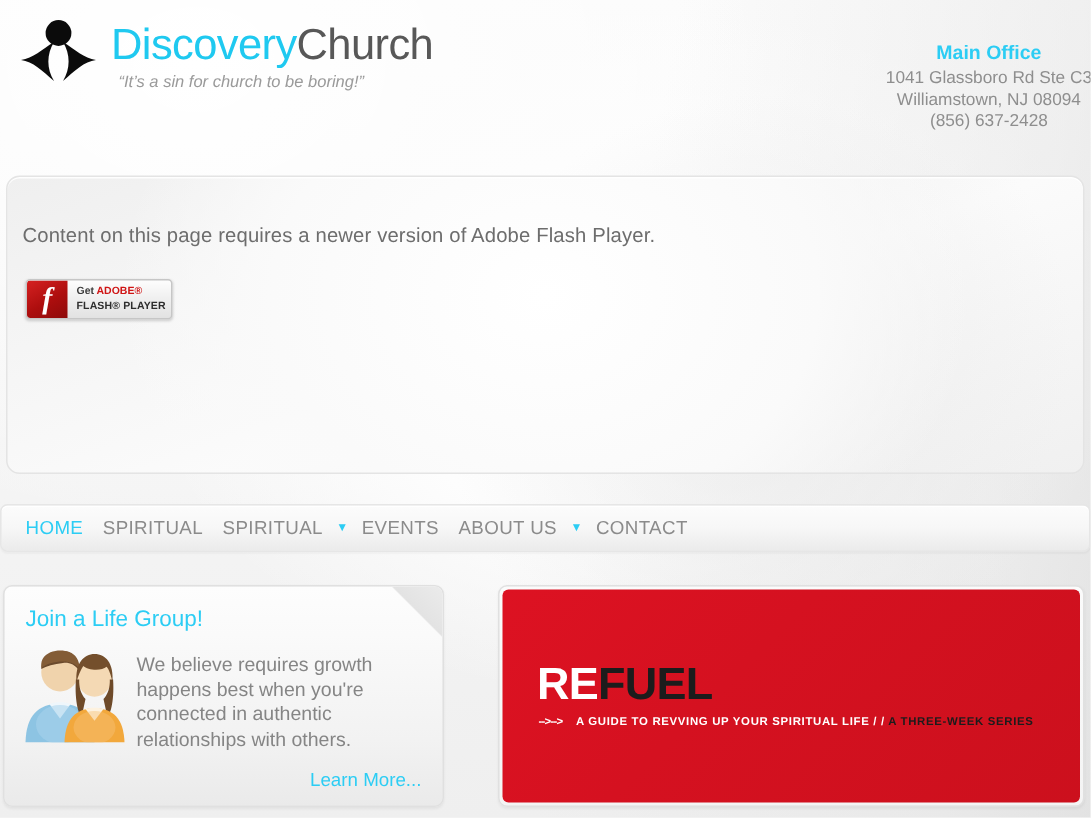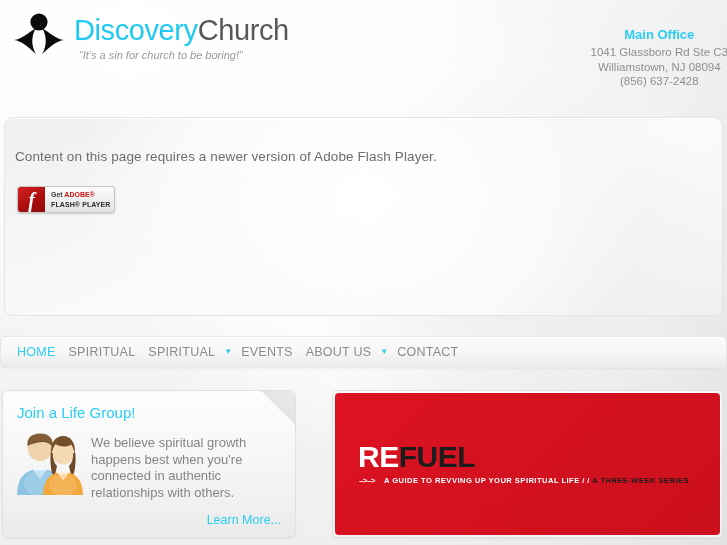--- a/index.html
+++ b/index.html
@@ -412,21 +412,21 @@
         <ellipse cx="48" cy="19" rx="11.5" ry="12.5" fill="#f4d9b4"></ellipse>
         <path d="M36 22 C35 9, 41 3, 48 3 C55.5 3, 61 9, 60 22 C59 17, 57.6 13, 56 11.5 C53 14.5, 43.5 14, 40.5 11 C38.6 13.8, 37 17.8, 36 22 Z" fill="#744f2c"></path>
         <path d="M35.6 20 C34.6 36, 38 44, 39.4 45 L42 33 C39 30, 37.6 25, 37.8 20 Z" fill="#6e4a29"></path>
         <path d="M60.4 20 C61.4 36, 58 44, 56.6 45 L54 33 C57 30, 58.4 25, 58.2 20 Z" fill="#6e4a29"></path>
         <path d="M28 62 C28.5 46, 35.5 39.5, 48 39 C60.5 39.5, 67.5 46, 68 62 Z" fill="#f2a83c"></path>
         <path d="M42 39.6 L48 47.5 L54 39.6 C52.2 39.1, 50.2 38.8, 48 38.8 C45.8 38.8, 43.8 39.1, 42 39.6 Z" fill="#fdf2e0"></path>
         <ellipse cx="48" cy="52" rx="14" ry="11" fill="#f7c276" opacity=".45"></ellipse>
       </svg>
     </div>
 
-    <div class="promo-body">We believe spiritual growth happens best when you're connected in authentic relationships with others.</div>
+    <div class="promo-body">We believe requires growth happens best when you're connected in authentic relationships with others.</div>
 
     <div class="promo-link">Learn More...</div>
   </div>
 
   <div class="banner-outer">
     <div class="banner">
       <div class="banner-title"><span class="t-re">RE</span><span class="t-fuel">FUEL</span></div>
       <div class="banner-sub"><span class="arrows">--&gt;--&gt;</span><span class="s-light">A GUIDE TO REVVING UP YOUR SPIRITUAL LIFE / /</span> <span class="s-dark">A THREE-WEEK SERIES</span></div>
     </div>
   </div>

